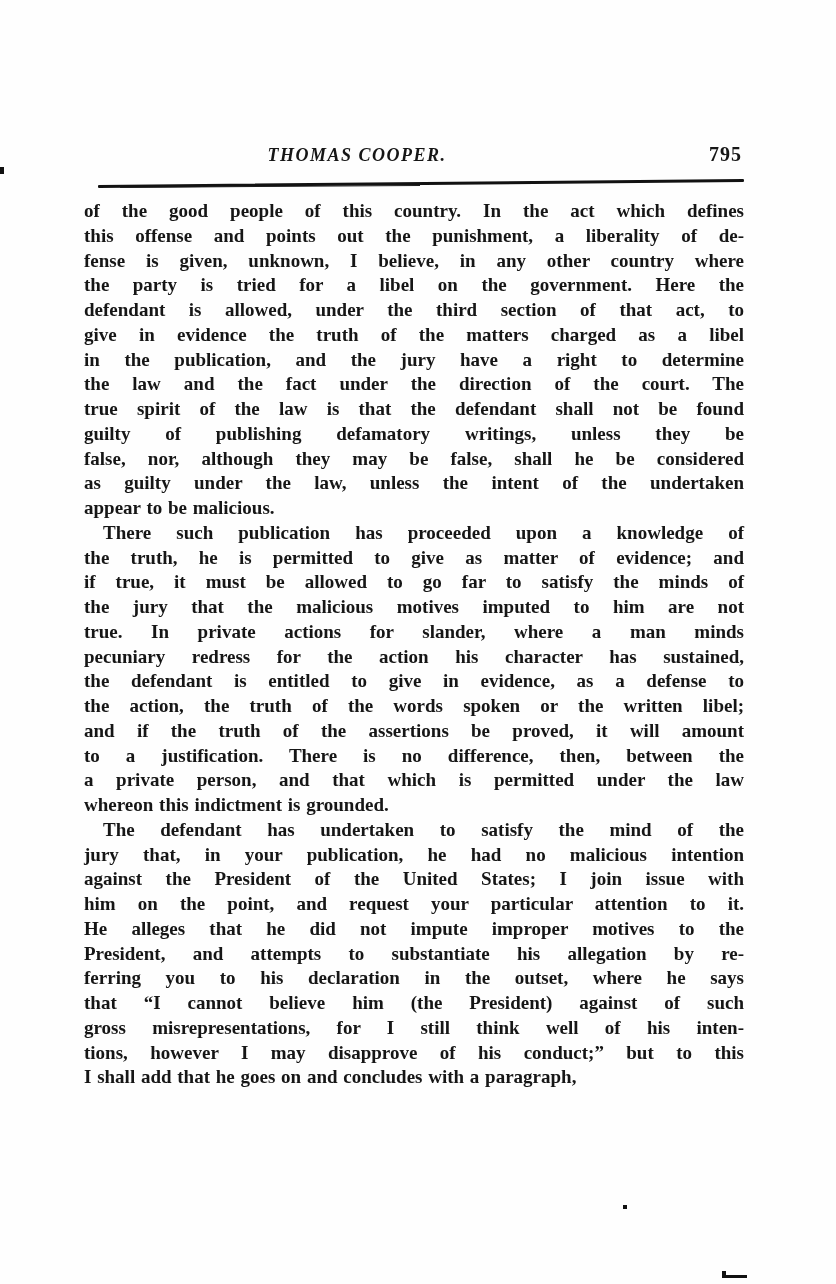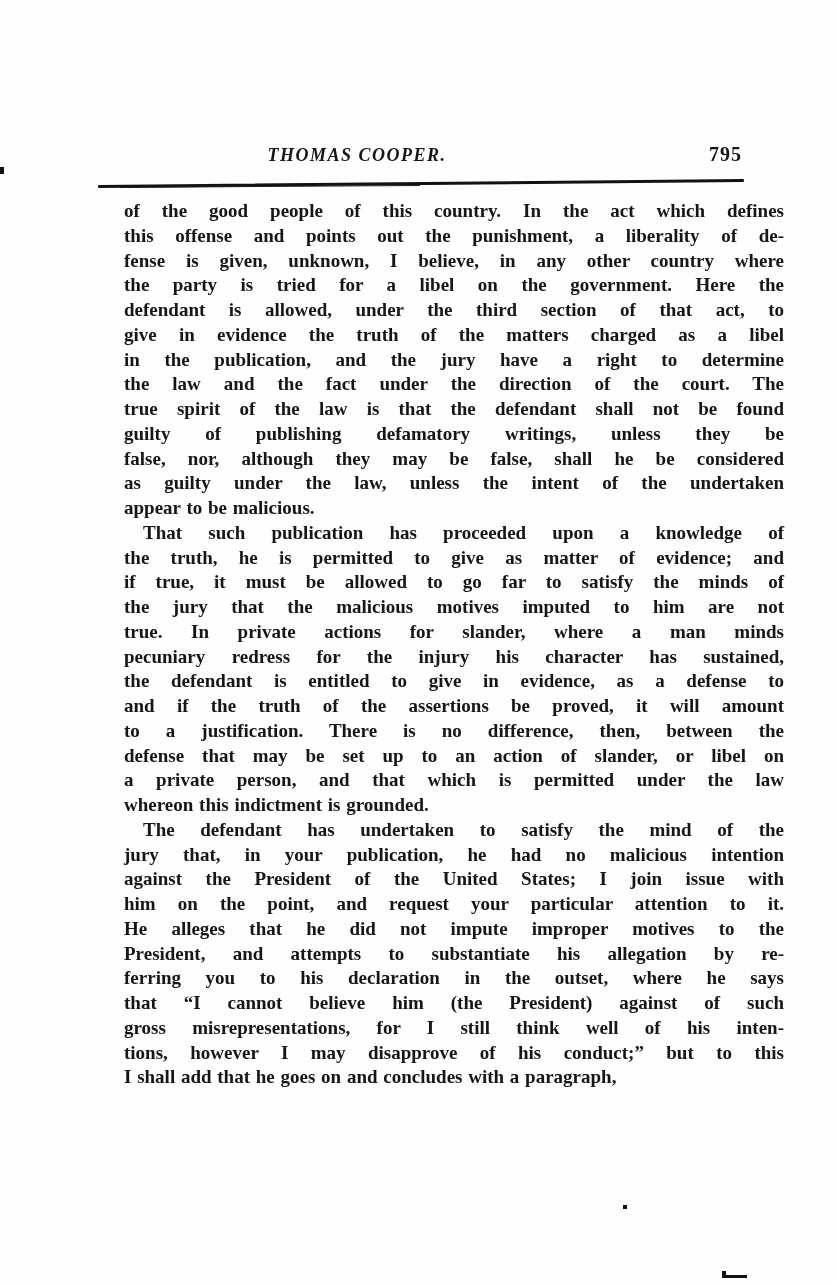--- a/index.html
+++ b/index.html
@@ -56,21 +56,20 @@
   }
   .body-text {
     position: absolute;
     left: 84px;
     top: 199px;
     width: 660px;
     font-size: 19px;
     font-weight: bold;
     line-height: 24.75px;
     word-spacing: 1px;
-    margin-left: 40px;
   }
   .line {
     height: 24.75px;
     text-align: justify;
     text-align-last: justify;
     white-space: nowrap;
     overflow: visible;
   }
   .line.indent {
     text-indent: 19px;
@@ -107,30 +106,30 @@
       <div class="line">the party is tried for a libel on the government.  Here the</div>
       <div class="line">defendant is allowed, under the third section of that act, to</div>
       <div class="line">give in evidence the truth of the matters charged as a libel</div>
       <div class="line">in the publication, and the jury have a right to determine</div>
       <div class="line">the law and the fact under the direction of the court.  The</div>
       <div class="line">true spirit of the law is that the defendant shall not be found</div>
       <div class="line">guilty of publishing defamatory writings, unless they be</div>
       <div class="line">false, nor, although they may be false, shall he be considered</div>
       <div class="line">as guilty under the law, unless the intent of the undertaken</div>
       <div class="line end">appear to be malicious.</div>
-      <div class="line indent">That such publication has proceeded upon a knowledge of</div>
+      <div class="line indent">There such publication has proceeded upon a knowledge of</div>
       <div class="line">the truth, he is permitted to give as matter of evidence; and</div>
       <div class="line">if true, it must be allowed to go far to satisfy the minds of</div>
       <div class="line">the jury that the malicious motives imputed to him are not</div>
       <div class="line">true.  In private actions for slander, where a man minds</div>
-      <div class="line">pecuniary redress for the injury his character has sustained,</div>
+      <div class="line">pecuniary redress for the action his character has sustained,</div>
       <div class="line">the defendant is entitled to give in evidence, as a defense to</div>
+      <div class="line">the action, the truth of the words spoken or the written libel;</div>
       <div class="line">and if the truth of the assertions be proved, it will amount</div>
       <div class="line">to a justification.  There is no difference, then, between the</div>
-      <div class="line">defense that may be set up to an action of slander, or libel on</div>
       <div class="line">a private person, and that which is permitted under the law</div>
       <div class="line end">whereon this indictment is grounded.</div>
       <div class="line indent">The defendant has undertaken to satisfy the mind of the</div>
       <div class="line">jury that, in your publication, he had no malicious intention</div>
       <div class="line">against the President of the United States; I join issue with</div>
       <div class="line">him on the point, and request your particular attention to it.</div>
       <div class="line">He alleges that he did not impute improper motives to the</div>
       <div class="line">President, and attempts to substantiate his allegation by re-</div>
       <div class="line">ferring you to his declaration in the outset, where he says</div>
       <div class="line">that “I cannot believe him (the President) against of such</div>

